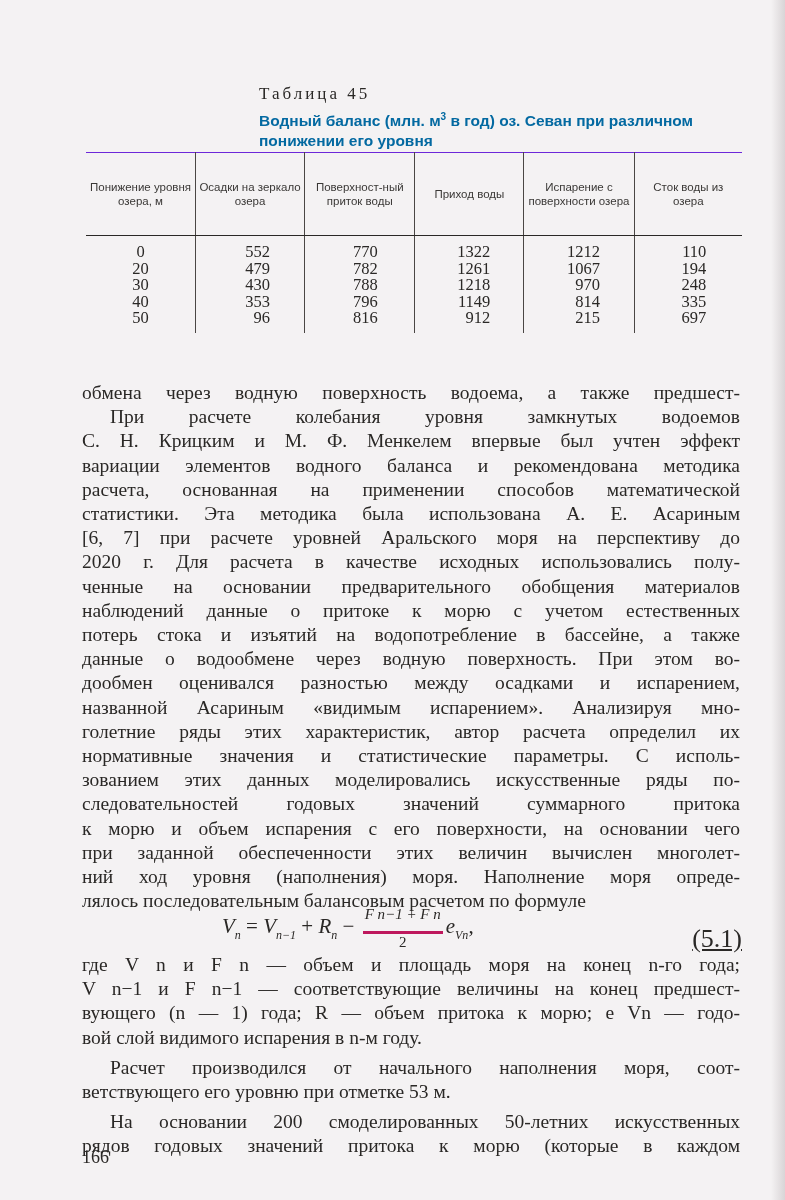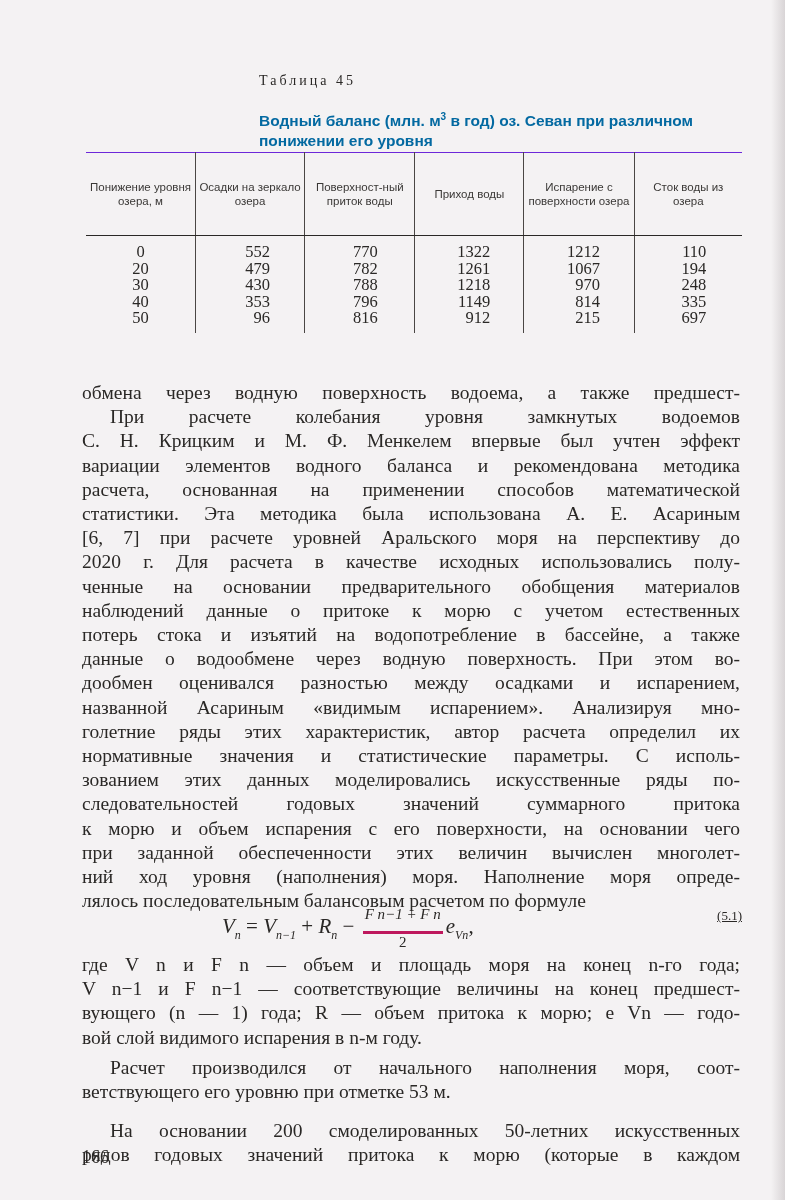--- a/index.html
+++ b/index.html
@@ -8,22 +8,22 @@
       background: #f4f2f3;
       font-family: "Liberation Serif", "DejaVu Serif", serif;
       color: #2a2826;
       position: relative;
     }
     .page-shadow {
       position: absolute; right: 0; top: 0; width: 14px; height: 1200px;
       background: linear-gradient(to right, rgba(244,242,243,0), rgba(205,200,202,0.7));
     }
     .table-caption {
-      position: absolute; left: 259px; top: 73px;
-      font-size: 14px; letter-spacing: 3px;
+      position: absolute; left: 259px; top: 84px;
+      font-size: 17px; letter-spacing: 3px;
     }
     .table-title {
       position: absolute; left: 259px; top: 107px; width: 490px;
       font-family: "Liberation Sans", "DejaVu Sans", sans-serif;
       font-weight: bold; font-size: 15.5px; line-height: 20px;
       color: #0369a1;
     }
     .table-title sup { font-size: 10px; }
     table.data {
       position: absolute; left: 86px; top: 152px; width: 656px;
@@ -61,21 +61,21 @@
     }
     .body-text p { margin: 0; }
     .line { display: block; text-align: justify; text-align-last: justify; white-space: nowrap; }
     .line.last { text-align-last: left; }
     .indent { padding-left: 28px; }
     .formula {
       position: absolute; left: 222px; top: 900px; width: 520px; height: 40px;
       font-size: 21px;
     }
     .formula .expr { position: absolute; left: 0; top: 6px; font-style: italic; white-space: nowrap; }
-    .formula .num { position: absolute; right: 0; top: 8px; font-size: 13px; text-decoration: underline; }
+    .formula .num { position: absolute; right: 0; top: 24px; font-size: 26px; text-decoration: underline; }
     .frac { display: inline-block; vertical-align: middle; text-align: center; font-size: 15px; margin: 0 3px; }
     .frac .top { display: block; border-bottom: 3px solid #be185d; padding: 0 2px 8px; }
     .frac .bot { display: block; font-style: normal; }
     sub { font-size: 12px; }
     .page-number { position: absolute; left: 82px; top: 1147px; font-size: 18px; }
   </style>
 </head>
 <body>
 
 <div class="page-shadow"></div>
@@ -176,19 +176,19 @@
   <p>
     <span class="line">где V n и F n — объем и площадь моря на конец n-го года;</span>
     <span class="line">V n−1 и F n−1 — соответствующие величины на конец предшест-</span>
     <span class="line">вующего (n — 1) года; R — объем притока к морю; e Vn — годо-</span>
     <span class="line last">вой слой видимого испарения в n-м году.</span>
   </p>
   <p style="margin-top:6px">
     <span class="line indent">Расчет производился от начального наполнения моря, соот-</span>
     <span class="line last">ветствующего его уровню при отметке 53 м.</span>
   </p>
-  <p style="margin-top:15px">
+  <p style="margin-top:6px">
     <span class="line indent">На основании 200 смоделированных 50-летних искусственных</span>
     <span class="line">рядов годовых значений притока к морю (которые в каждом</span>
   </p>
 </div>
 
 <div class="page-number">166</div>
 
 </body></html>

